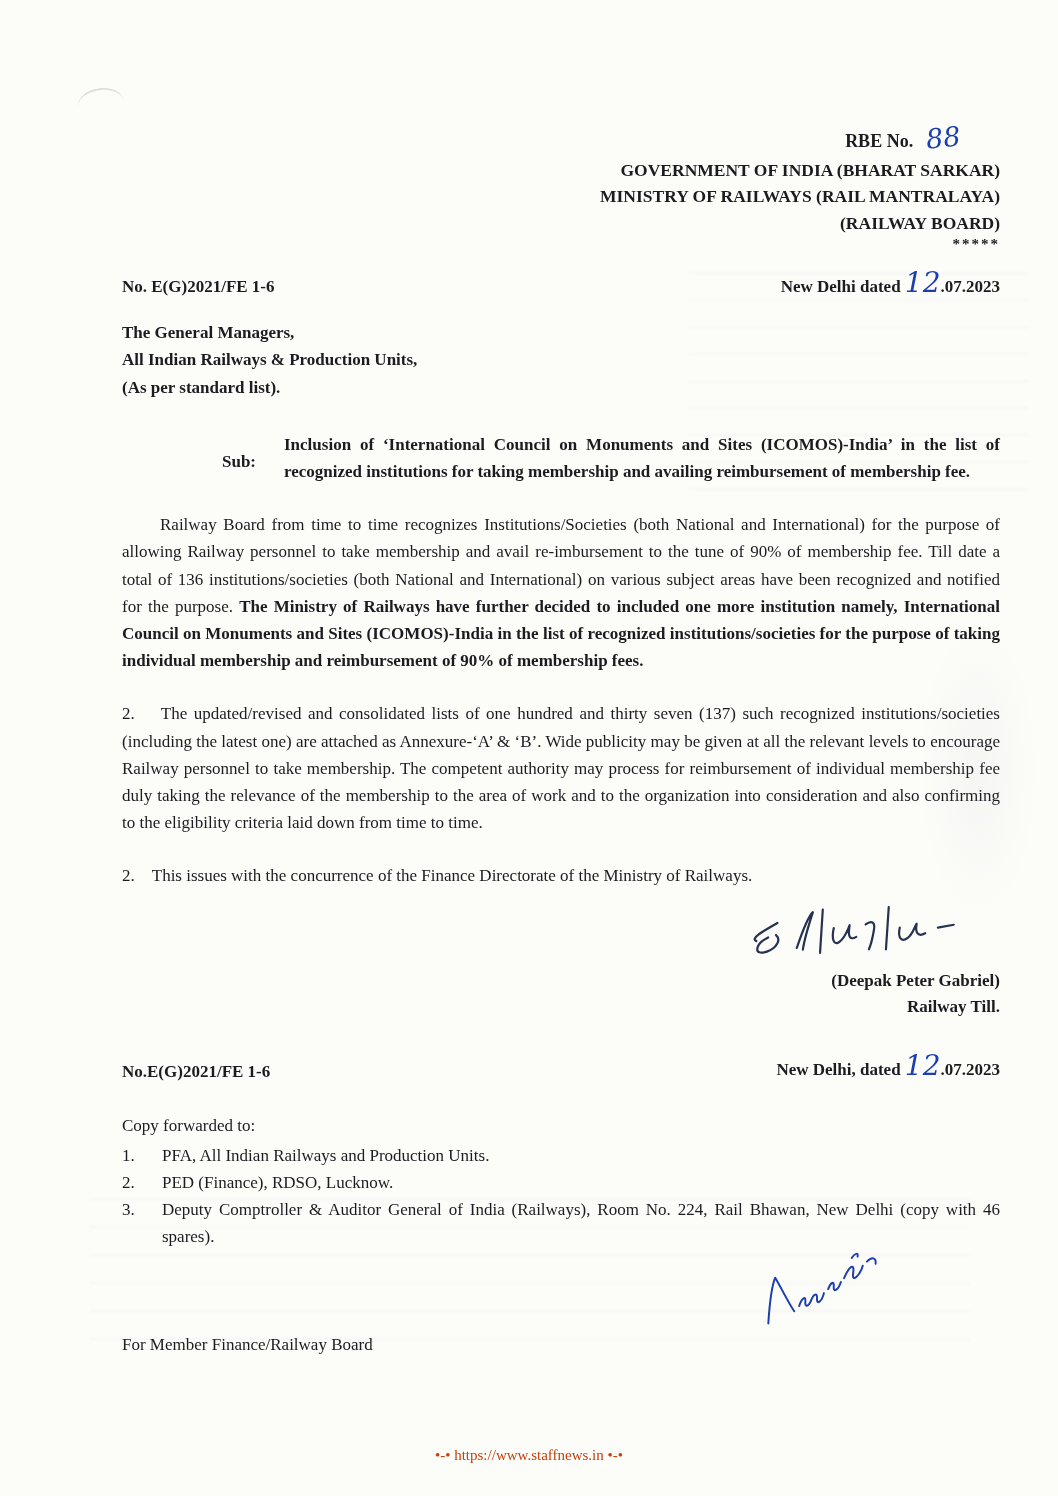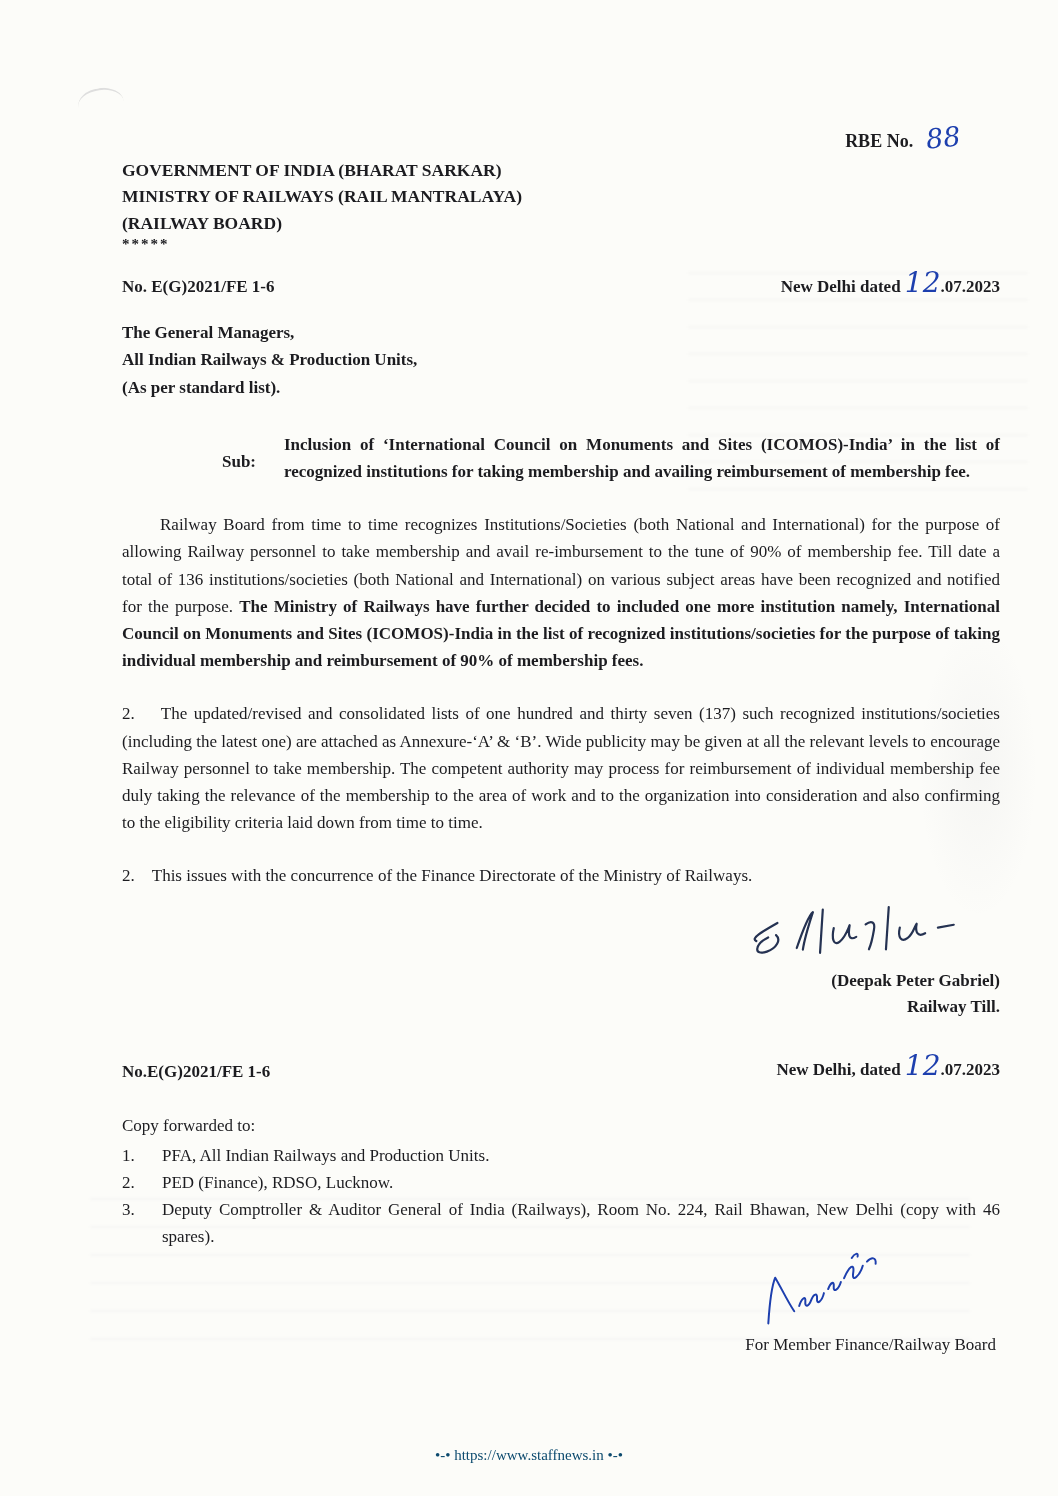--- a/index.html
+++ b/index.html
@@ -20,21 +20,21 @@
   .arc{top:88px;left:78px;width:46px;height:30px;border-top:2px solid rgba(90,90,100,.18);border-radius:50% 50% 0 0;transform:rotate(-8deg);}
   .smudge1{top:270px;right:30px;width:340px;height:220px;background:repeating-linear-gradient(0deg,rgba(110,110,125,.045) 0 2px,transparent 2px 27px);filter:blur(1px);}
   .smudge2{top:1180px;left:90px;width:880px;height:160px;background:repeating-linear-gradient(0deg,rgba(110,110,125,.04) 0 2px,transparent 2px 28px);filter:blur(1px);}
   .smudge3{top:620px;right:20px;width:120px;height:300px;background:radial-gradient(ellipse at center,rgba(120,120,135,.05),transparent 70%);}
 
   .rbe{ text-align:right; padding-right:40px; font-weight:bold; font-size:18px;}
   .hand{font-family:"DejaVu Serif",serif;font-style:italic;color:#1d3fae;}
   .rbe-num{font-size:27px;font-weight:normal;display:inline-block;transform:rotate(-6deg);margin-left:8px;}
   .day-num{font-size:28px;font-weight:normal;}
 
-  .hdr{ text-align:left; font-weight:bold; font-size:17.5px; line-height:1.5; margin-top:4px;}
+  .hdr{ text-align:right; font-weight:bold; font-size:17.5px; line-height:1.5; margin-top:4px;}
   .stars{letter-spacing:2px;font-size:15px;line-height:1.1;}
 
   .ref-row{display:flex;justify-content:space-between;align-items:baseline;font-weight:bold;margin-top:14px;}
   .addr{margin-top:20px;font-weight:bold;line-height:1.6;}
   .subj{margin-top:30px;display:flex;font-weight:bold;padding-left:100px;line-height:1.6;}
   .subj-label{flex:0 0 62px;margin-top:17px;}
   .subj-text{text-align:justify;}
 
   .para{margin-top:26px;text-align:justify;line-height:1.6;}
   .indent{text-indent:38px;}
@@ -45,23 +45,23 @@
 
   .ref-row2{display:flex;justify-content:space-between;align-items:flex-end;font-weight:bold;margin-top:30px;}
 
   .copy-head{margin-top:30px;line-height:1.6;}
   .copy-list{margin-top:2px;line-height:1.6;}
   .copy-item{display:flex;}
   .copy-num{flex:0 0 40px;}
   .copy-text{flex:1;text-align:justify;}
 
   .sig2-wrap{margin-top:8px;padding-left:632px;}
-  .for-member{text-align:right;padding-right:4px;margin-top:6px;line-height:1.6;}
+  .for-member{padding-right:4px;margin-top:6px;line-height:1.6;}
 
-  .footer{position:absolute;left:0;right:0;bottom:32px;text-align:center;font-size:15px;color:#0c4a6e;}
+  .footer{position:absolute;left:0;right:0;bottom:32px;text-align:center;font-size:15px;color:#c2410c;}
   svg.sig path{fill:none;stroke-linecap:round;stroke-linejoin:round;}
 </style>
 </head>
 <body>
 
 <div class="page">
 
   <div class="artifact arc"></div>
   <div class="artifact smudge1"></div>
   <div class="artifact smudge2"></div>

